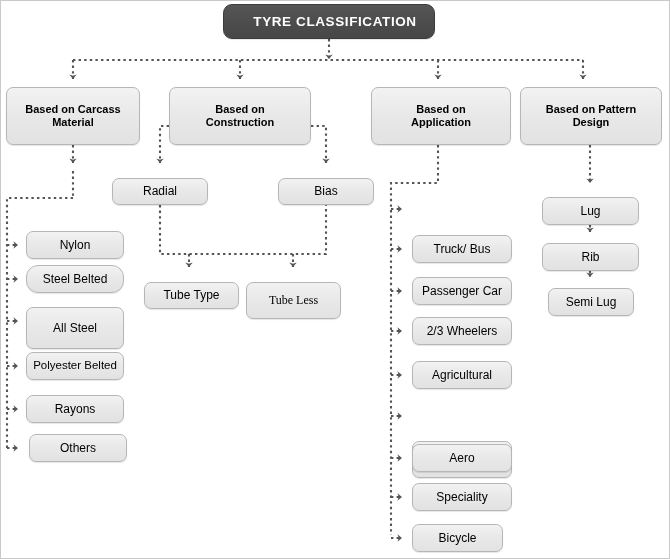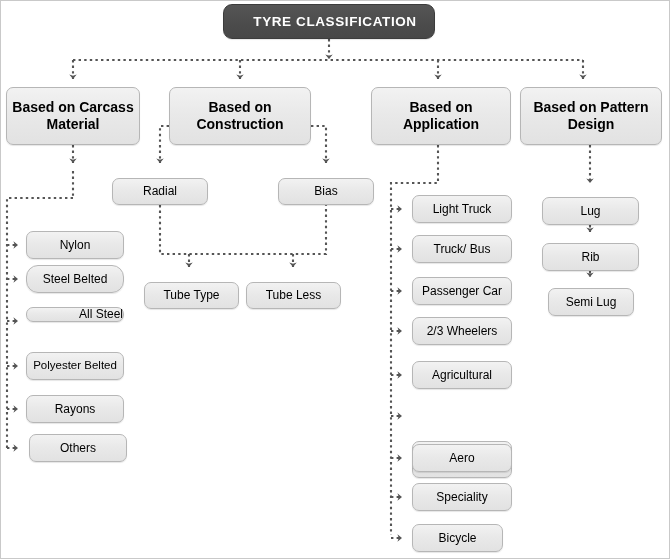--- a/index.html
+++ b/index.html
@@ -47,21 +47,21 @@
     border: 1px solid #3c3c3c;
     color: #ffffff;
     font-weight: bold;
     font-size: 13.5px;
     letter-spacing: 0.6px;
     border-radius: 9px;
     padding-left: 12px;
   }
   .node.category {
     font-weight: bold;
-    font-size: 14px;
+    font-size: 11px;
   }
   .node.leaf {
     font-weight: normal;
     font-size: 12px;
   }
 </style>
 </head>
 <body>
 
 <div id="canvas">
@@ -158,46 +158,43 @@
   <div class="node leaf" style="left:111px; top:177px; width:96px; height:27px;">
     <span>Radial</span>
   </div>
   <div class="node leaf" style="left:277px; top:177px; width:96px; height:27px;">
     <span>Bias</span>
   </div>
 
   <div class="node leaf" style="left:143px; top:281px; width:95px; height:27px;">
     <span>Tube Type</span>
   </div>
-  <div class="node leaf" style="left:245px; top:281px; width:95px; height:27px;">
+  <div class="node leaf" style="left:245px; top:281px; width:95px; height:37px;font-family:Liberation Serif, serif;">
     <span>Tube Less</span>
   </div>
 
   <div class="node leaf" style="left:25px; top:230px; width:98px; height:28px;">
     <span>Nylon</span>
   </div>
   <div class="node leaf" style="left:25px; top:264px; width:98px; height:28px;border-radius:12px;">
     <span>Steel Belted</span>
   </div>
-  <div class="node leaf" style="left:25px; top:306px; width:98px; height:15px;justify-content:flex-end;">
+  <div class="node leaf" style="left:25px; top:306px; width:98px; height:42px;">
     <span>All Steel</span>
   </div>
   <div class="node leaf" style="left:25px; top:351px; width:98px; height:28px; font-size:11.5px;">
     <span>Polyester Belted</span>
   </div>
   <div class="node leaf" style="left:25px; top:394px; width:98px; height:28px;">
     <span>Rayons</span>
   </div>
   <div class="node leaf" style="left:28px; top:433px; width:98px; height:28px;">
     <span>Others</span>
   </div>
 
-  <div class="node leaf" style="left:411px; top:194px; width:100px; height:28px;">
-    <span>Light Truck</span>
-  </div>
   <div class="node leaf" style="left:411px; top:234px; width:100px; height:28px;">
     <span>Truck/ Bus</span>
   </div>
   <div class="node leaf" style="left:411px; top:276px; width:100px; height:28px;">
     <span>Passenger Car</span>
   </div>
   <div class="node leaf" style="left:411px; top:316px; width:100px; height:28px;">
     <span>2/3 Wheelers</span>
   </div>
   <div class="node leaf" style="left:411px; top:360px; width:100px; height:28px;">

